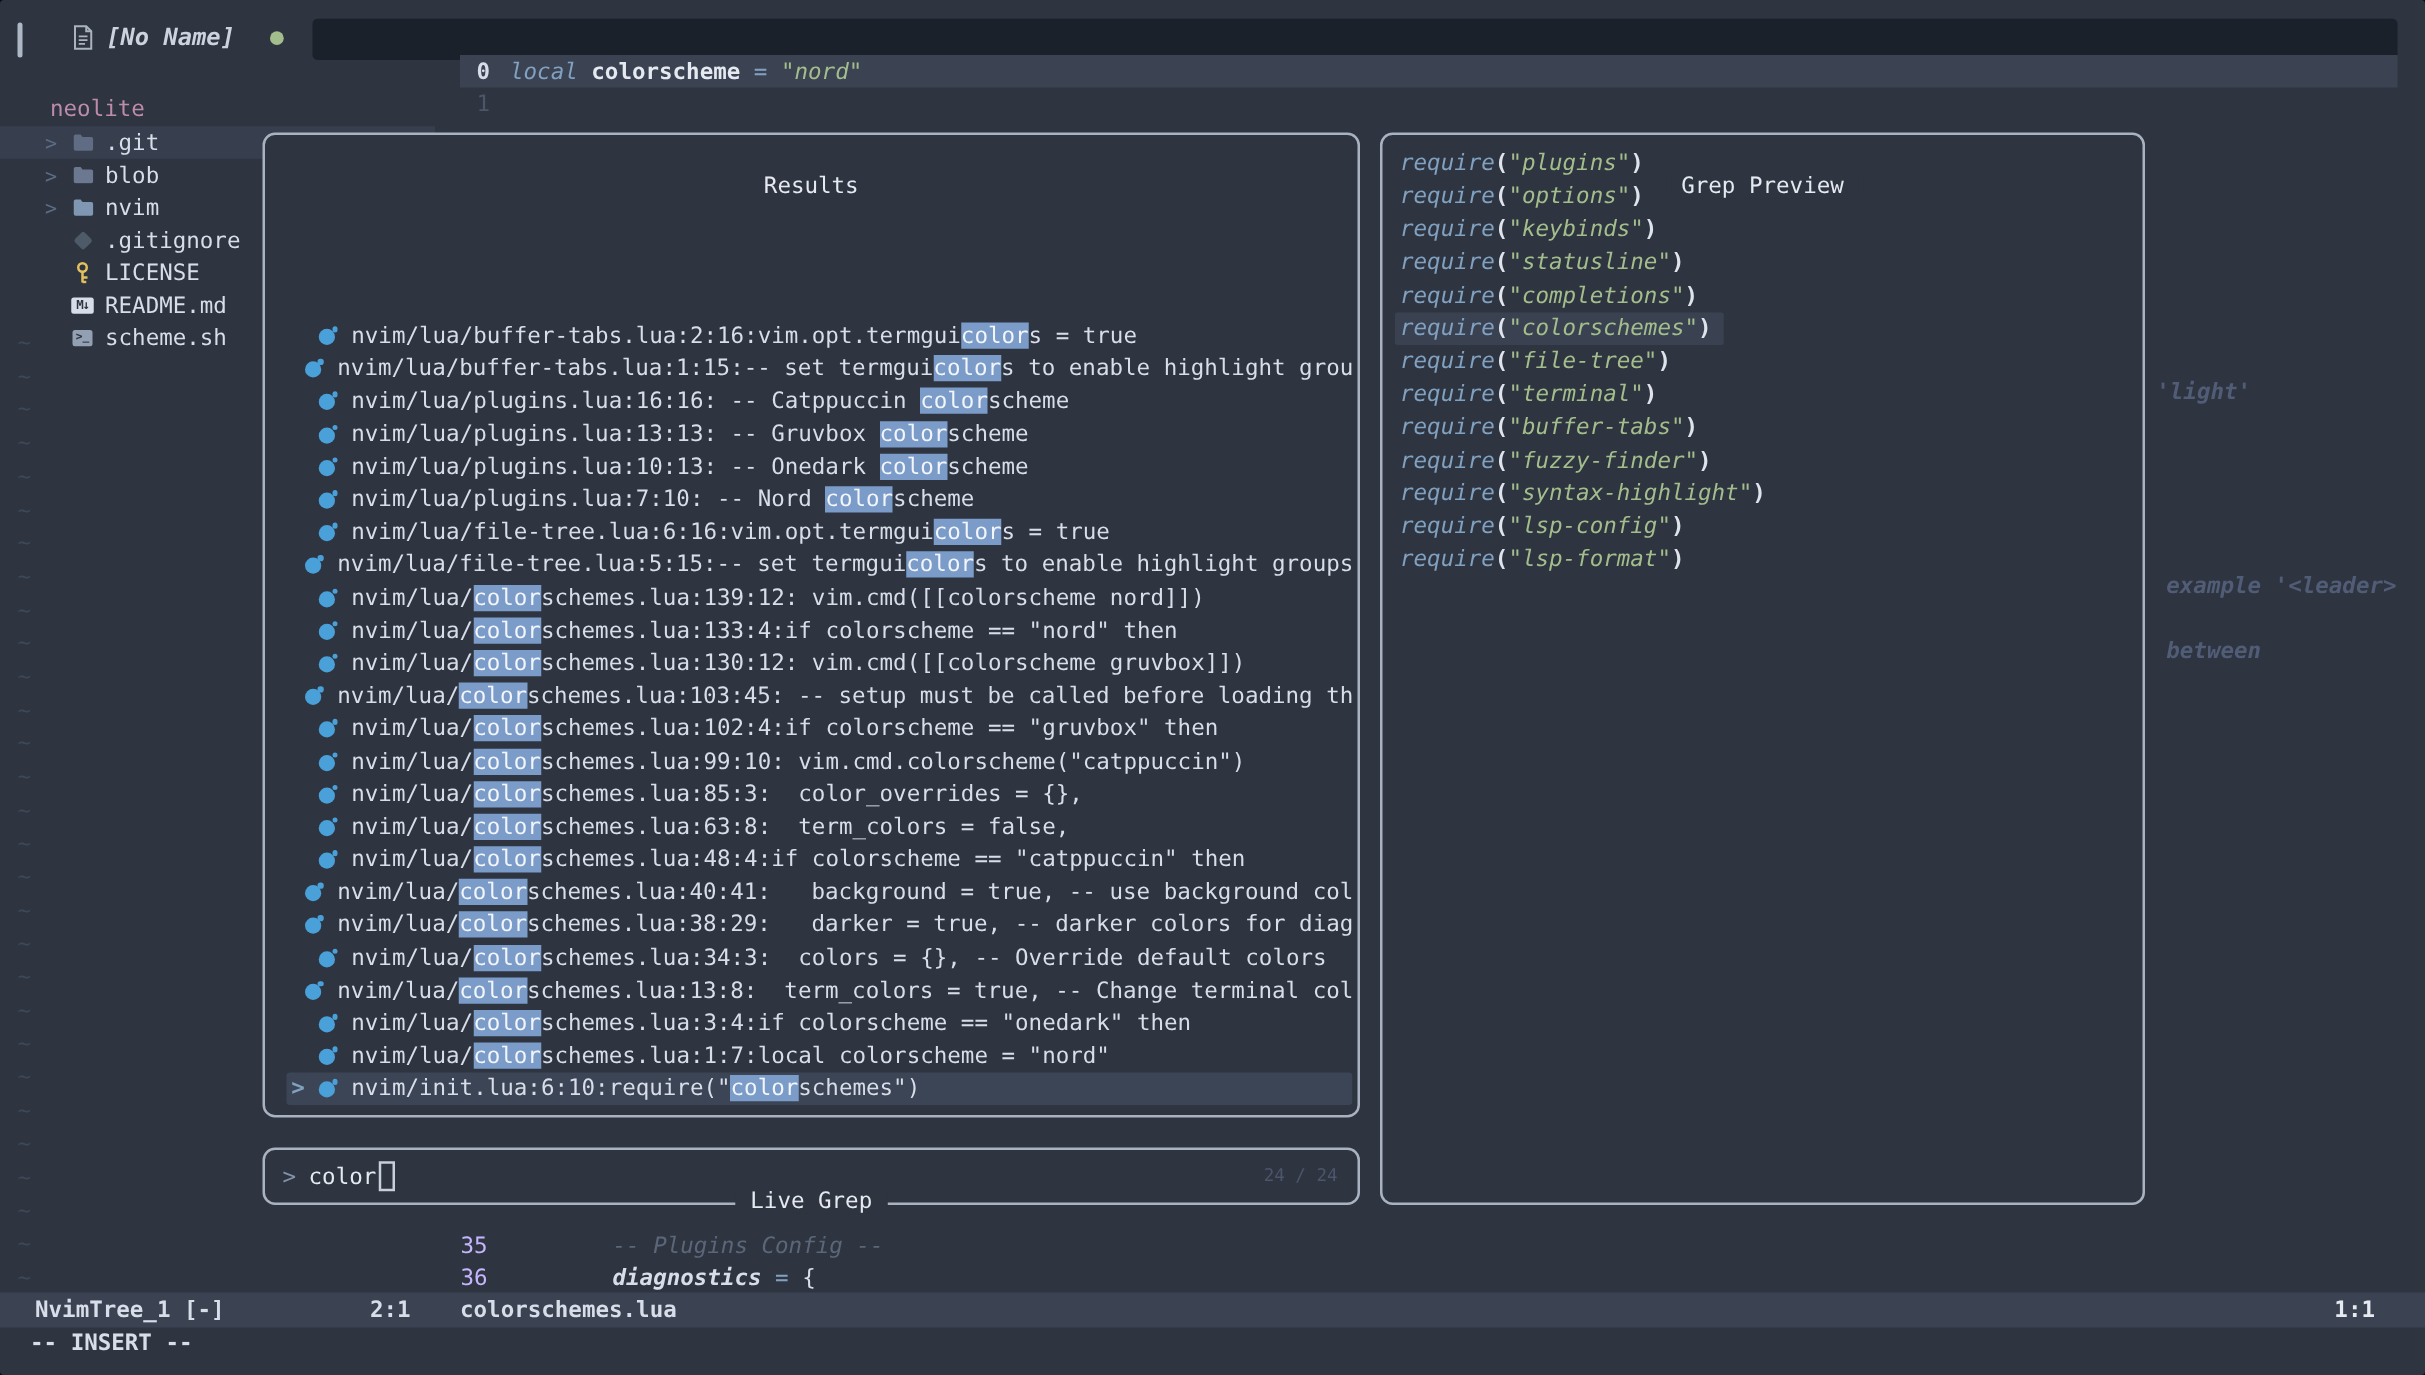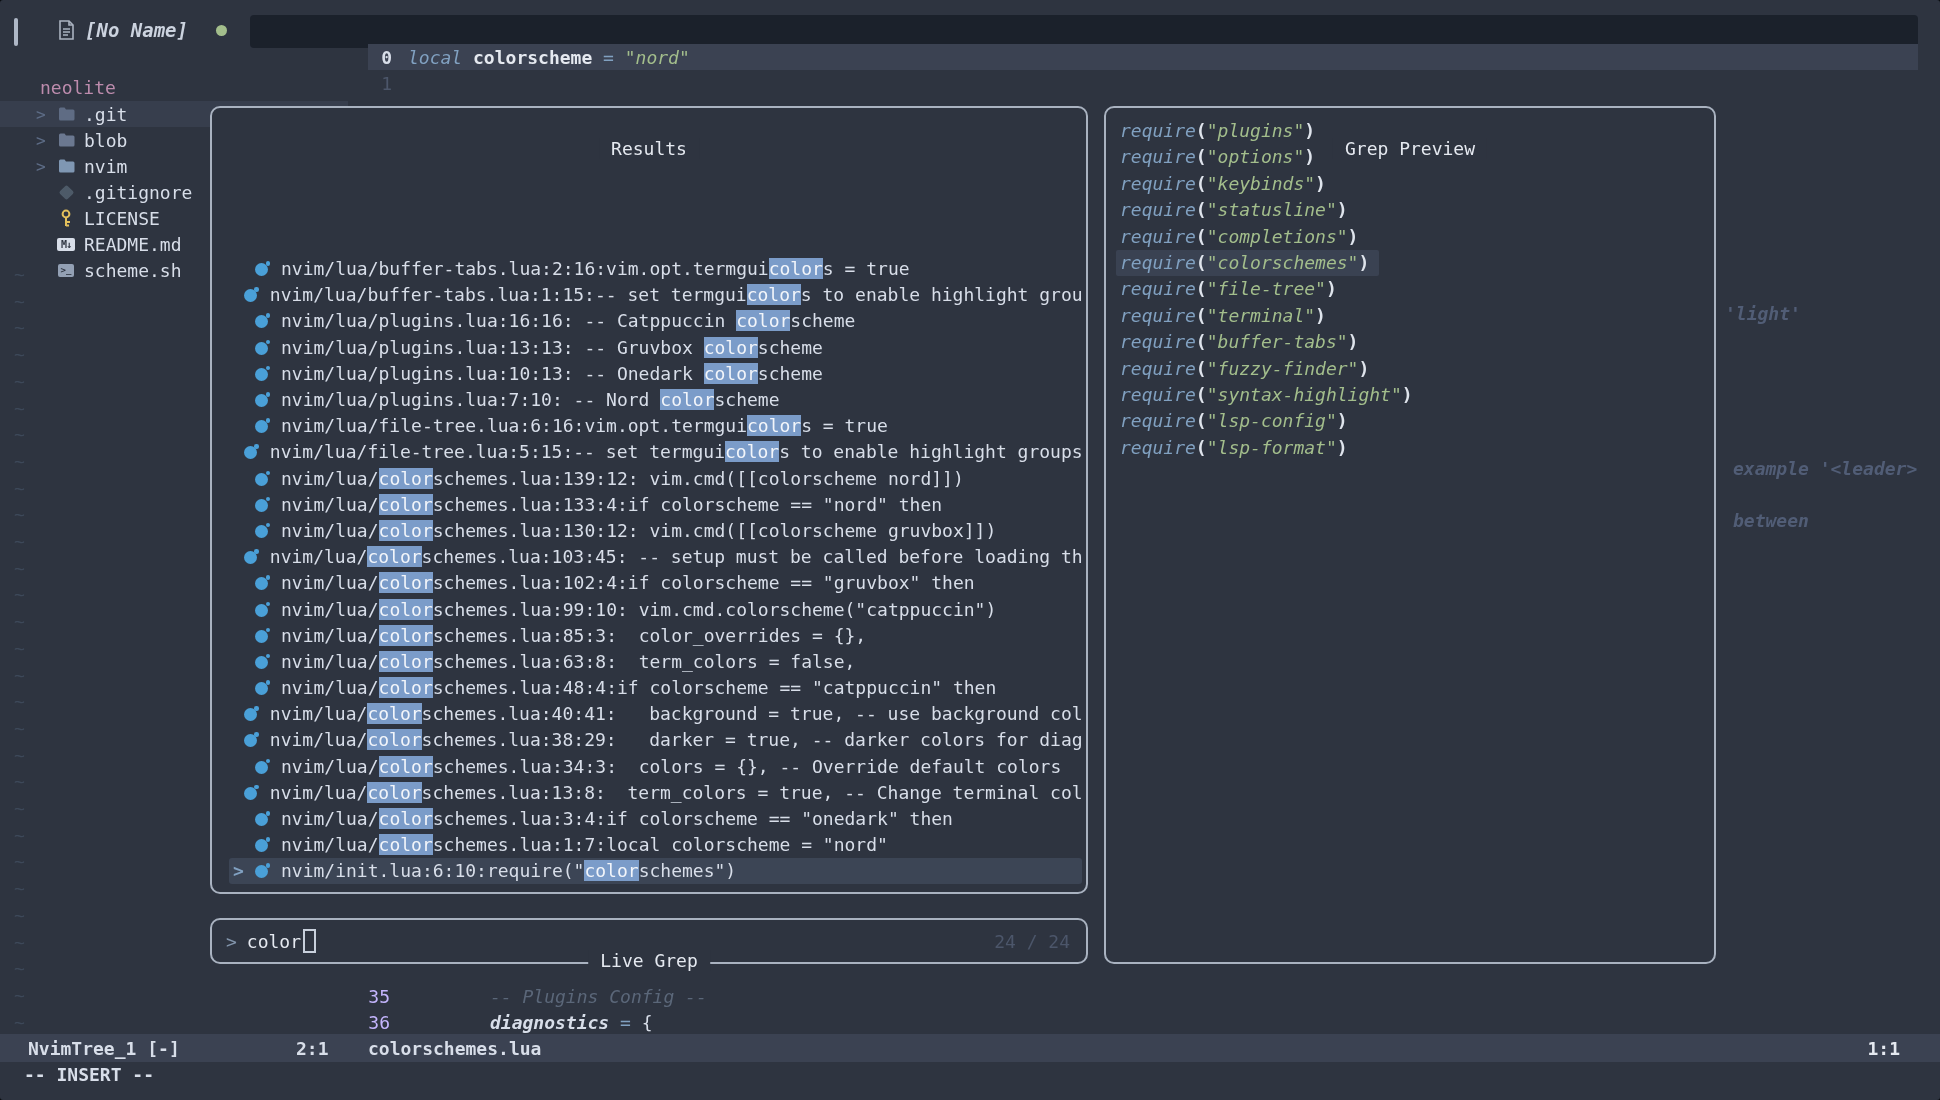--- a/index.html
+++ b/index.html
@@ -62,21 +62,21 @@
   .lua-disc{position:absolute;left:0;bottom:0;width:13px;height:13px;border-radius:50%;background:#4aa0d8;}
   .lua-dot{position:absolute;right:0;top:0;width:4.5px;height:4.5px;border-radius:50%;background:#4aa0d8;}
   .r-match{background:#7b9cc9;color:#f2f5fa;}
 
   .livegrep-panel{left:210px;top:918px;width:874px;height:42px;}
   .lg-content{position:absolute;left:14px;top:50%;transform:translateY(-50%);
               font-size:18px;white-space:pre;display:flex;align-items:center;}
   .lg-prompt{color:#8294ab;margin-right:10px;}
   .lg-query{color:#e5e9f0;}
   .lg-cursor{display:inline-block;width:9px;height:20px;border:2px solid #c8d0dc;margin-left:2px;}
-  .lg-counter{position:absolute;right:16px;top:50%;transform:translateY(-50%);color:#4c566a;font-size:18px;}
+  .lg-counter{position:absolute;right:16px;top:50%;transform:translateY(-50%);color:#4c566a;font-size:14px;}
 
   .preview-panel{left:1104px;top:106px;width:608px;height:854px;overflow:hidden;}
   .preview-lines{position:absolute;top:10px;left:10px;right:6px;font-size:18px;}
   .p-line{height:26.4px;line-height:26.4px;white-space:pre;width:fit-content;padding:0 10px 0 4px;border-radius:2px;}
   .p-line.hl{background:#3a4252;}
   .p-kw{color:#81a1c1;font-style:italic;}
   .p-paren{color:#dfe4ec;font-weight:bold;}
   .p-str{color:#a3be8c;font-style:italic;}
 
   

